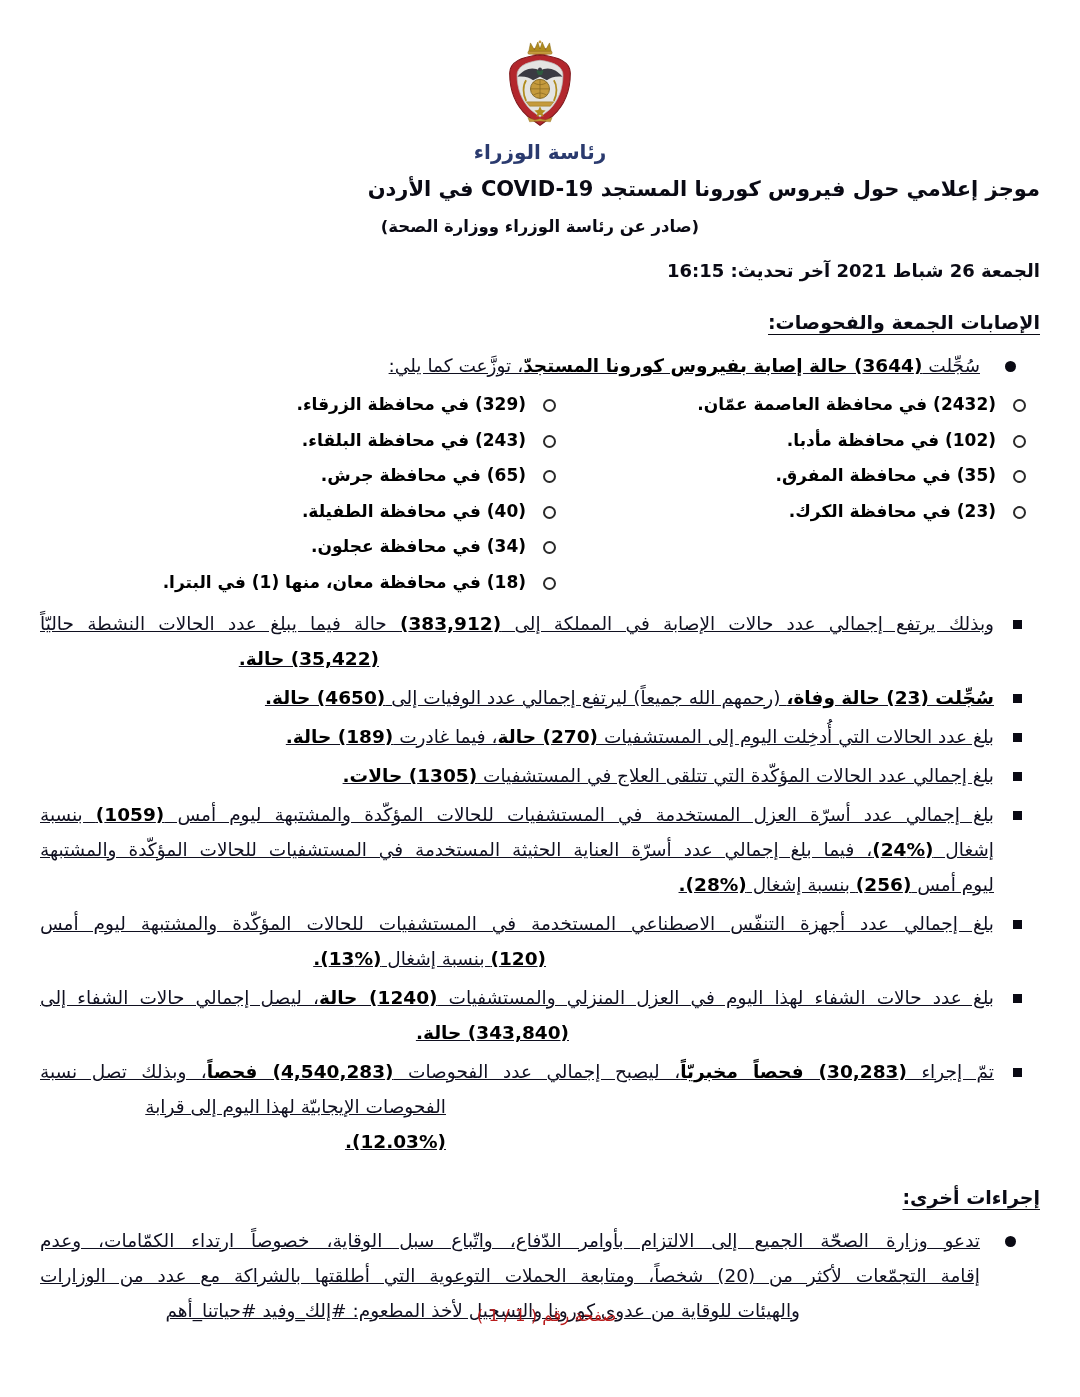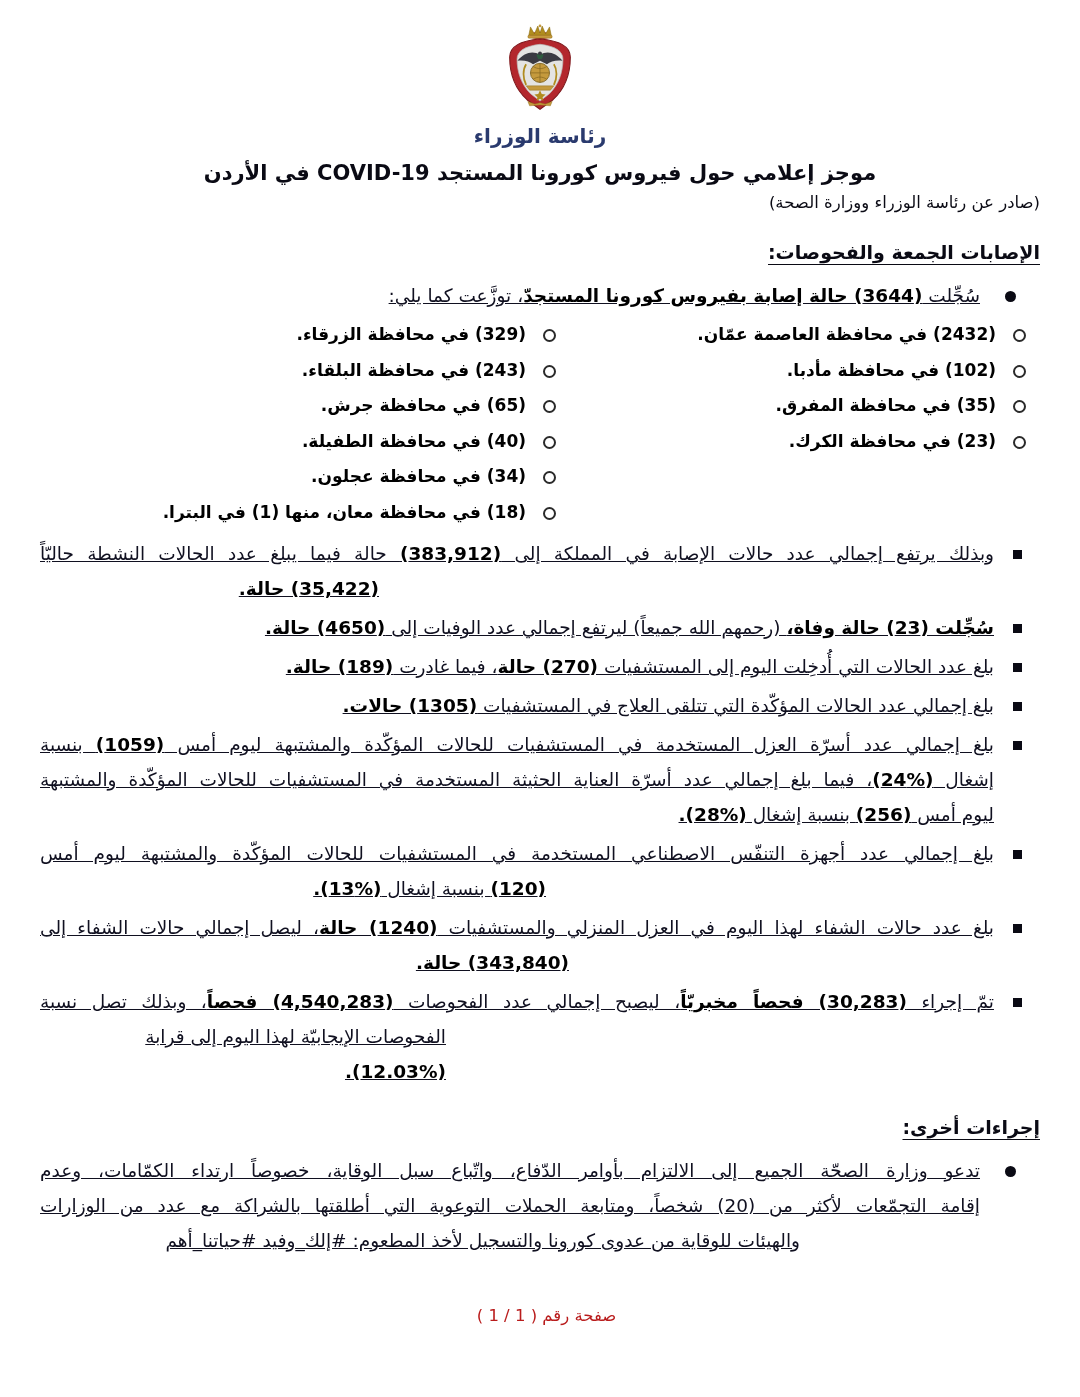--- a/index.html
+++ b/index.html
@@ -1,36 +1,36 @@
 <!DOCTYPE html>
 <html lang="ar" dir="rtl"><head>
 <meta charset="utf-8">
 <style>
   html,body{margin:0;padding:0;}
   body{
     width:1080px;height:1397px;overflow:hidden;background:#ffffff;
     font-family:"DejaVu Sans", sans-serif;direction:rtl;color:#101020;
     position:relative;
   }
-  .page{padding:24px 40px 0 40px;}
+  .page{padding:40px 40px 0 40px;}
   
   .crest-wrap{text-align:center;}
   .crest{display:inline-block;}
   .crest-caption{
     text-align:center;font-size:20px;font-weight:bold;color:#2a3a6e;
     margin-top:0;line-height:24px;letter-spacing:1px;
   }
   
   .title{
-    text-align:center;font-size:21px;font-weight:bold;color:#0a0a14;
+    font-size:21px;font-weight:bold;color:#0a0a14;
     margin:10px 0 0 0;line-height:30px;
   }
   .subtitle{
-    font-size:16.5px;font-weight:normal;color:#0a0a14;
-    margin-top:4px;line-height:22px;
+    text-align:center;font-size:16.5px;font-weight:bold;color:#0a0a14;
+    margin-top:12px;line-height:22px;
   }
   .date-line{
     text-align:right;font-size:18px;font-weight:bold;color:#0a0a14;
     margin-top:20px;line-height:26px;
   }
   .sec-title{
     font-size:19px;font-weight:bold;color:#0a0a14;
     text-decoration:underline;text-underline-offset:5px;
     margin:24px 0 12px 0;line-height:28px;
   }
@@ -89,20 +89,21 @@
 
       <path d="M44,71 H76 L72,76 H48 Z" fill="#c59a3d" stroke="#8a6a16" stroke-width="0.5"></path>
       <path d="M60,76 L62,80.5 L66.5,81 L63,84 L64,88.5 L60,86 L56,88.5 L57,84 L53.5,81 L58,80.5 Z" fill="#b08c1e"></path>
       <path d="M46,89 L54,92 L60,90.5 L66,92 L74,89 L72,94 L60,93 L48,94 Z" fill="#c59a3d" stroke="#8a6a16" stroke-width="0.5"></path>
     </svg>
     <div class="crest-caption">رئاسة الوزراء</div>
   </div>
 
   <h1 class="title">موجز إعلامي حول فيروس كورونا المستجد COVID-19 في الأردن</h1>
   <div class="subtitle">(صادر عن رئاسة الوزراء ووزارة الصحة)</div>
+  <div class="date-line">الجمعة 26 شباط 2021 آخر تحديث: 16:15</div>
 
   <div>
     <h2 class="sec-title">الإصابات الجمعة والفحوصات:</h2>
 
     <div id="intro-bullet">
         <div class="bullet disc">
           <span class="mk"></span>
           <div class="ln"><span>سُجِّلت </span><span class="seg-b">(3644) حالة إصابة بفيروس كورونا المستجدّ</span><span>، توزَّعت كما يلي:</span></div>
         </div>
       </div>

